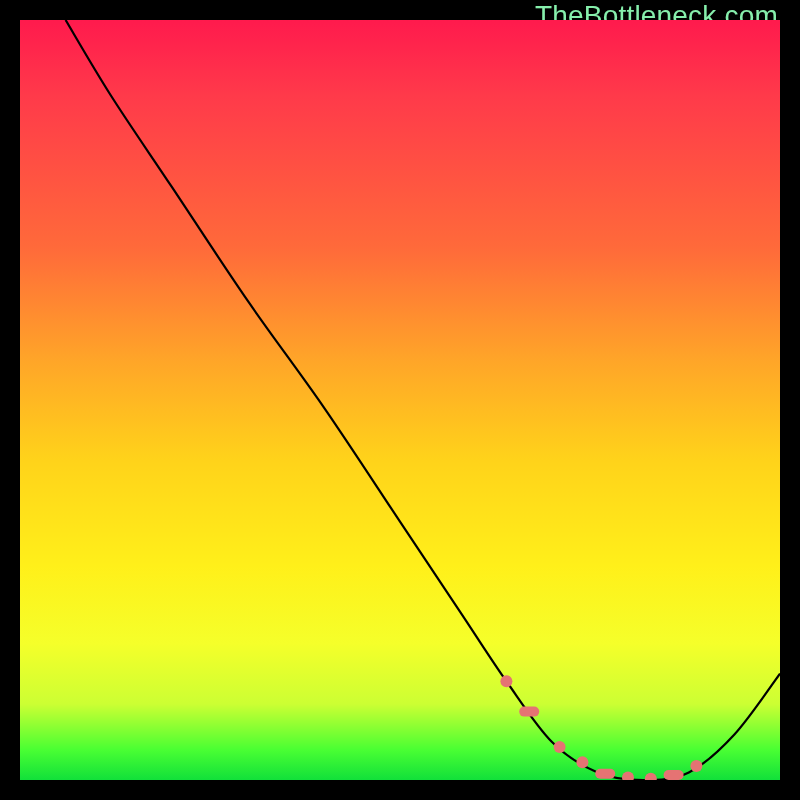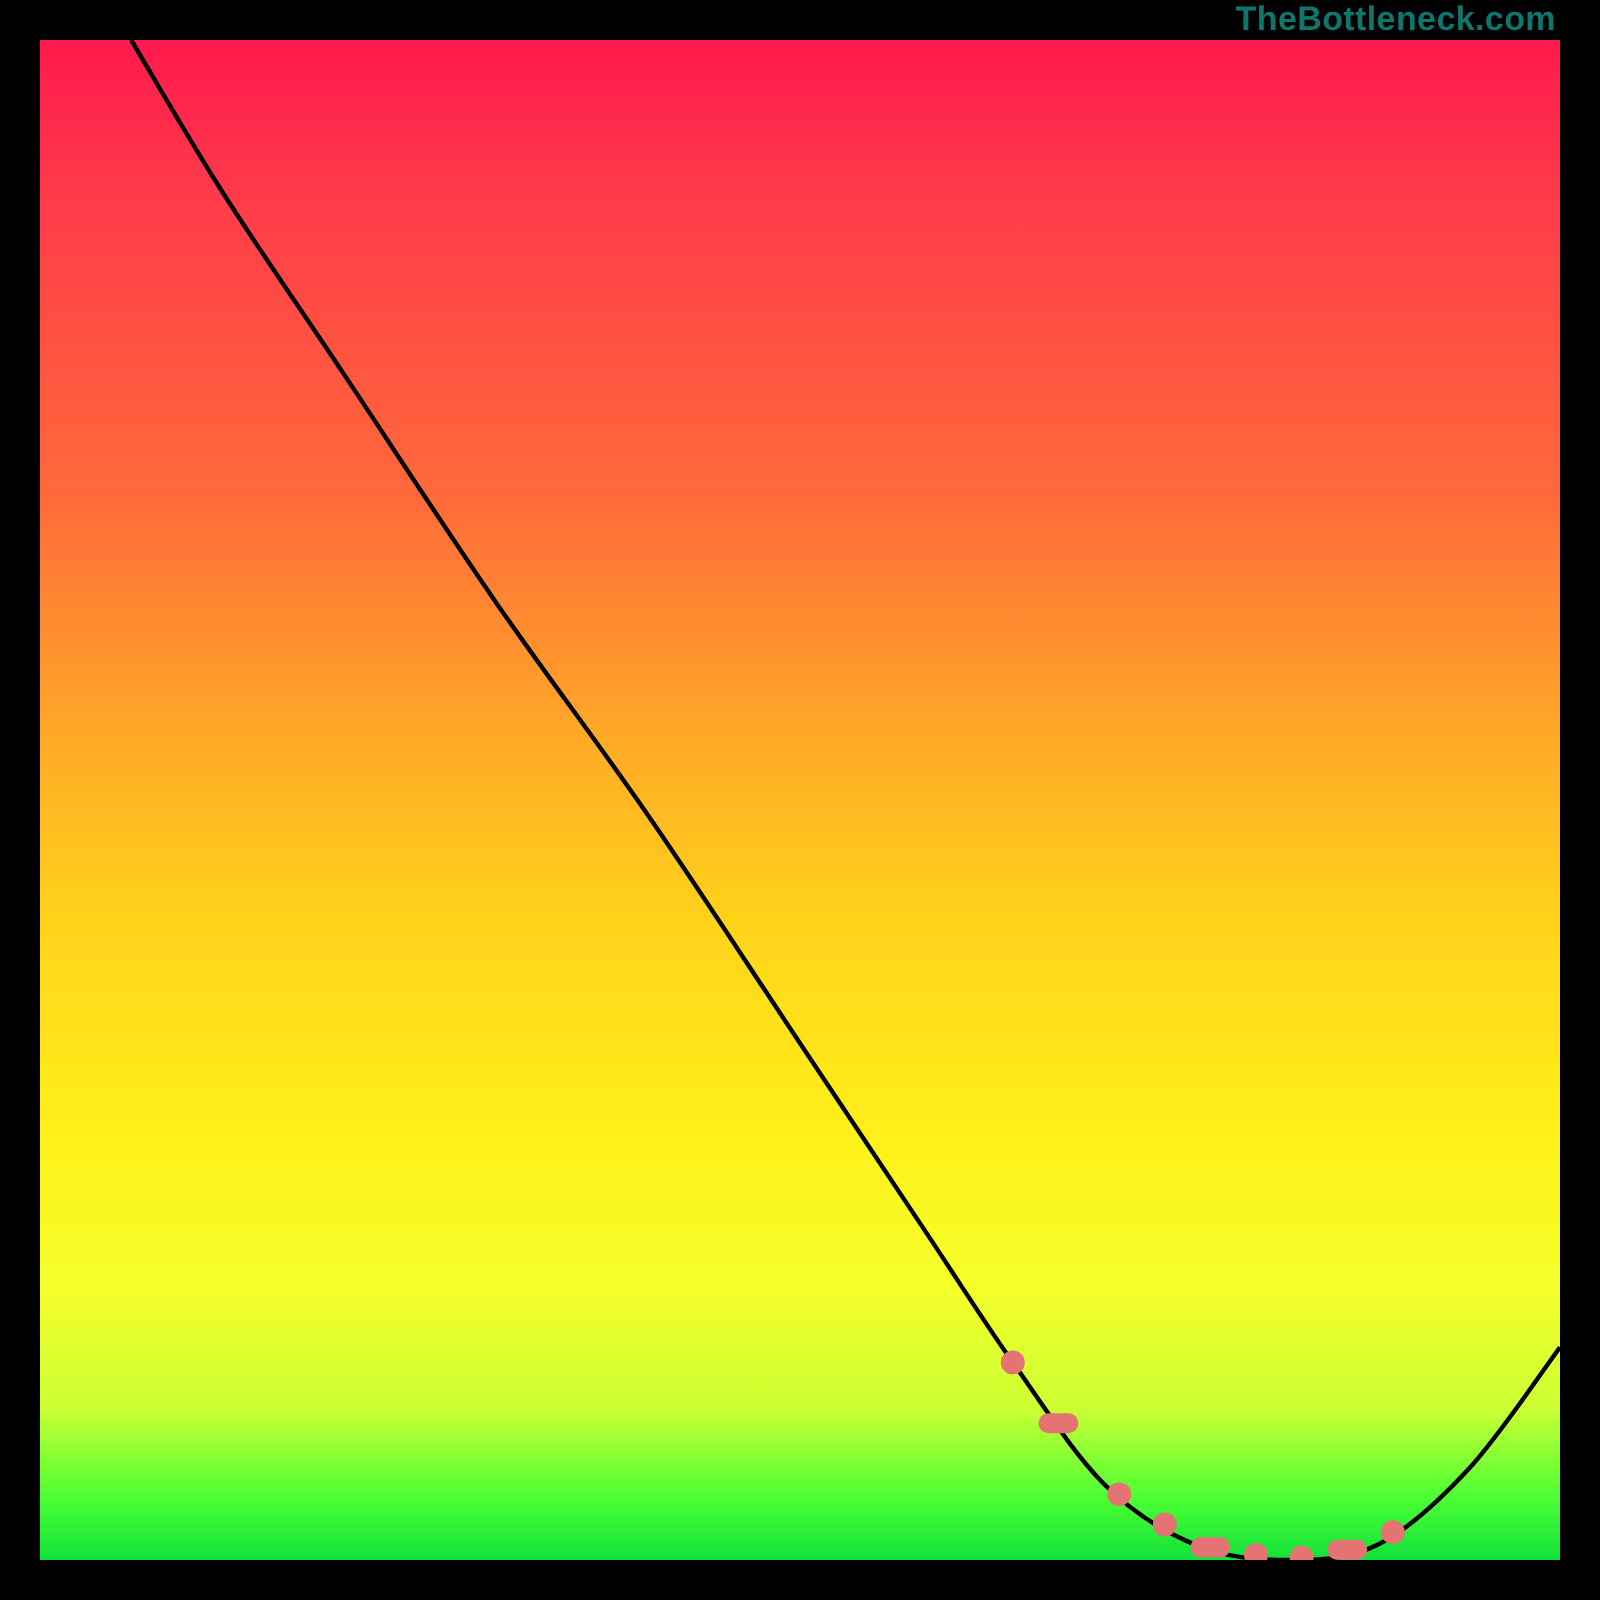--- a/index.html
+++ b/index.html
@@ -34,23 +34,23 @@
       #f5ff2a 82%,
       #ccff33 90%,
       #4aff33 96%,
       #11e03a 100%
     );
   }
   .attrib {
     position: absolute;
     top: 0px;
     right: 22px;
-    font-size: 17px;
-    font-weight: 700;
-    color: #0f766e;
+    font-size: 28px;
+    font-weight: 400;
+    color: #86efac;
     letter-spacing: 0.2px;
   }
   svg.curve {
     position: absolute;
     left: 0;
     top: 0;
     width: 760px;
     height: 760px;
   }
   .line-path {

